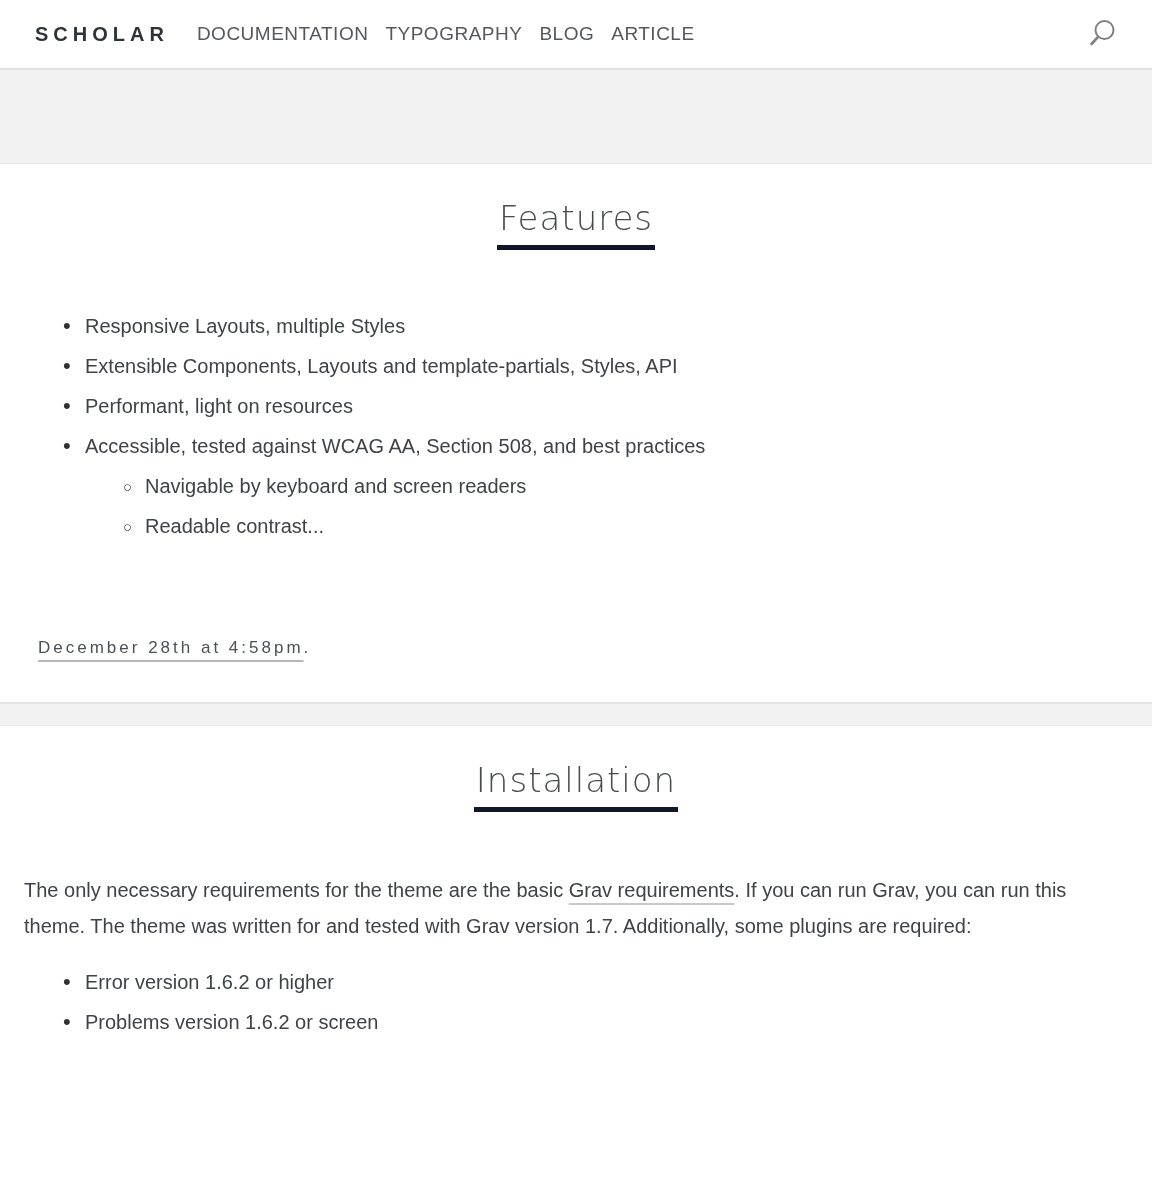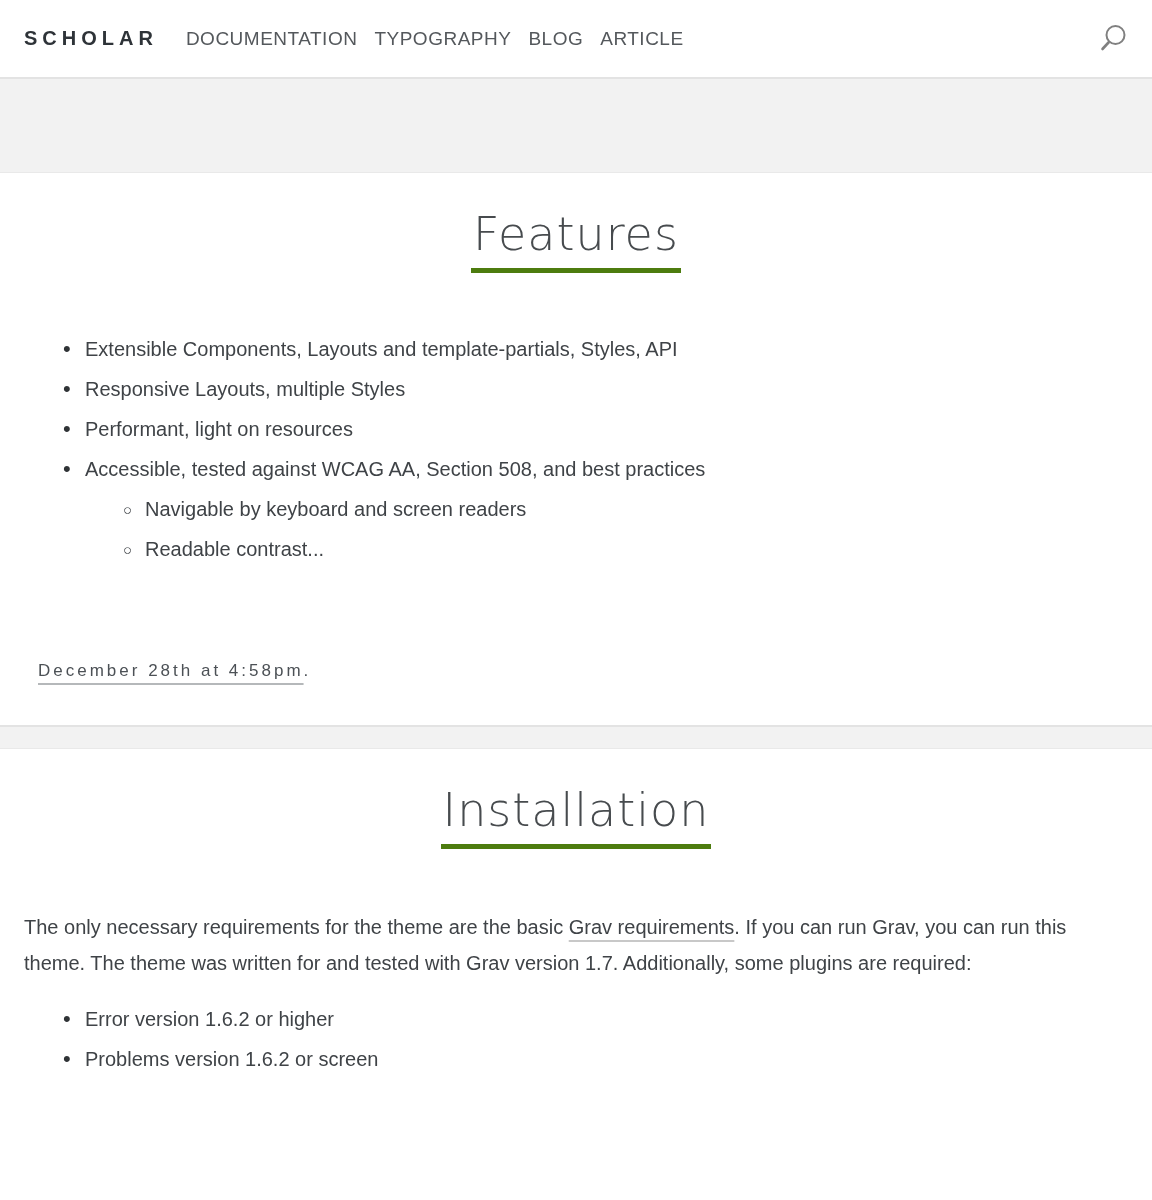--- a/index.html
+++ b/index.html
@@ -6,24 +6,24 @@
   html, body {
     width: 1152px;
     background: #ffffff;
     font-family: "Liberation Sans", sans-serif;
     color: #3f4347;
   }
   body { height: 1200px; overflow: hidden; }
 
   
   .site-header {
-    height: 77px;
+    height: 68px;
     display: flex;
     align-items: center;
-    padding: 0 24px;
+    padding: 0 35px;
     background: #ffffff;
   }
   .logo {
     font-size: 20px;
     font-weight: bold;
     letter-spacing: 5px;
     color: #2e3338;
     text-decoration: none;
     cursor: pointer;
     white-space: nowrap;
@@ -61,24 +61,24 @@
 
   
   .section-heading {
     text-align: center;
     margin-top: 34px;
     font-weight: 200;
     font-family: "DejaVu Sans", "Liberation Sans", sans-serif;
   }
   .section-heading .heading-text {
     display: inline-block;
-    font-size: 46px;
+    font-size: 34px;
     color: #474b4e;
     letter-spacing: 1px;
-    border-bottom: 5px solid #4d7c0f;
+    border-bottom: 5px solid #0f172a;
     padding: 0 2px 7px 2px;
   }
 
   
   .content { padding: 0 24px; }
 
   ul.bullet-list {
     margin-top: 56px;
     padding-left: 39px;
     list-style: none;
@@ -163,22 +163,22 @@
 <div class="band band-hero"></div>
 
 <main class="content">
 
   <section>
     <h1 class="section-heading">
       <span class="heading-text">Features</span>
     </h1>
 
     <ul class="bullet-list">
+      <li class="lvl1">Responsive Layouts, multiple Styles</li>
       <li class="lvl1">Extensible Components, Layouts and template-partials, Styles, API</li>
-      <li class="lvl1">Responsive Layouts, multiple Styles</li>
       <li class="lvl1">Performant, light on resources</li>
       <li class="lvl1">Accessible, tested against WCAG AA, Section 508, and best practices</li>
       <li class="lvl2">Navigable by keyboard and screen readers</li>
       <li class="lvl2">Readable contrast...</li>
     </ul>
 
     <footer class="post-footer">
       <a class="date-link">December 28th at 4:58pm</a><span class="date-suffix">.</span>
     </footer>
   </section>

